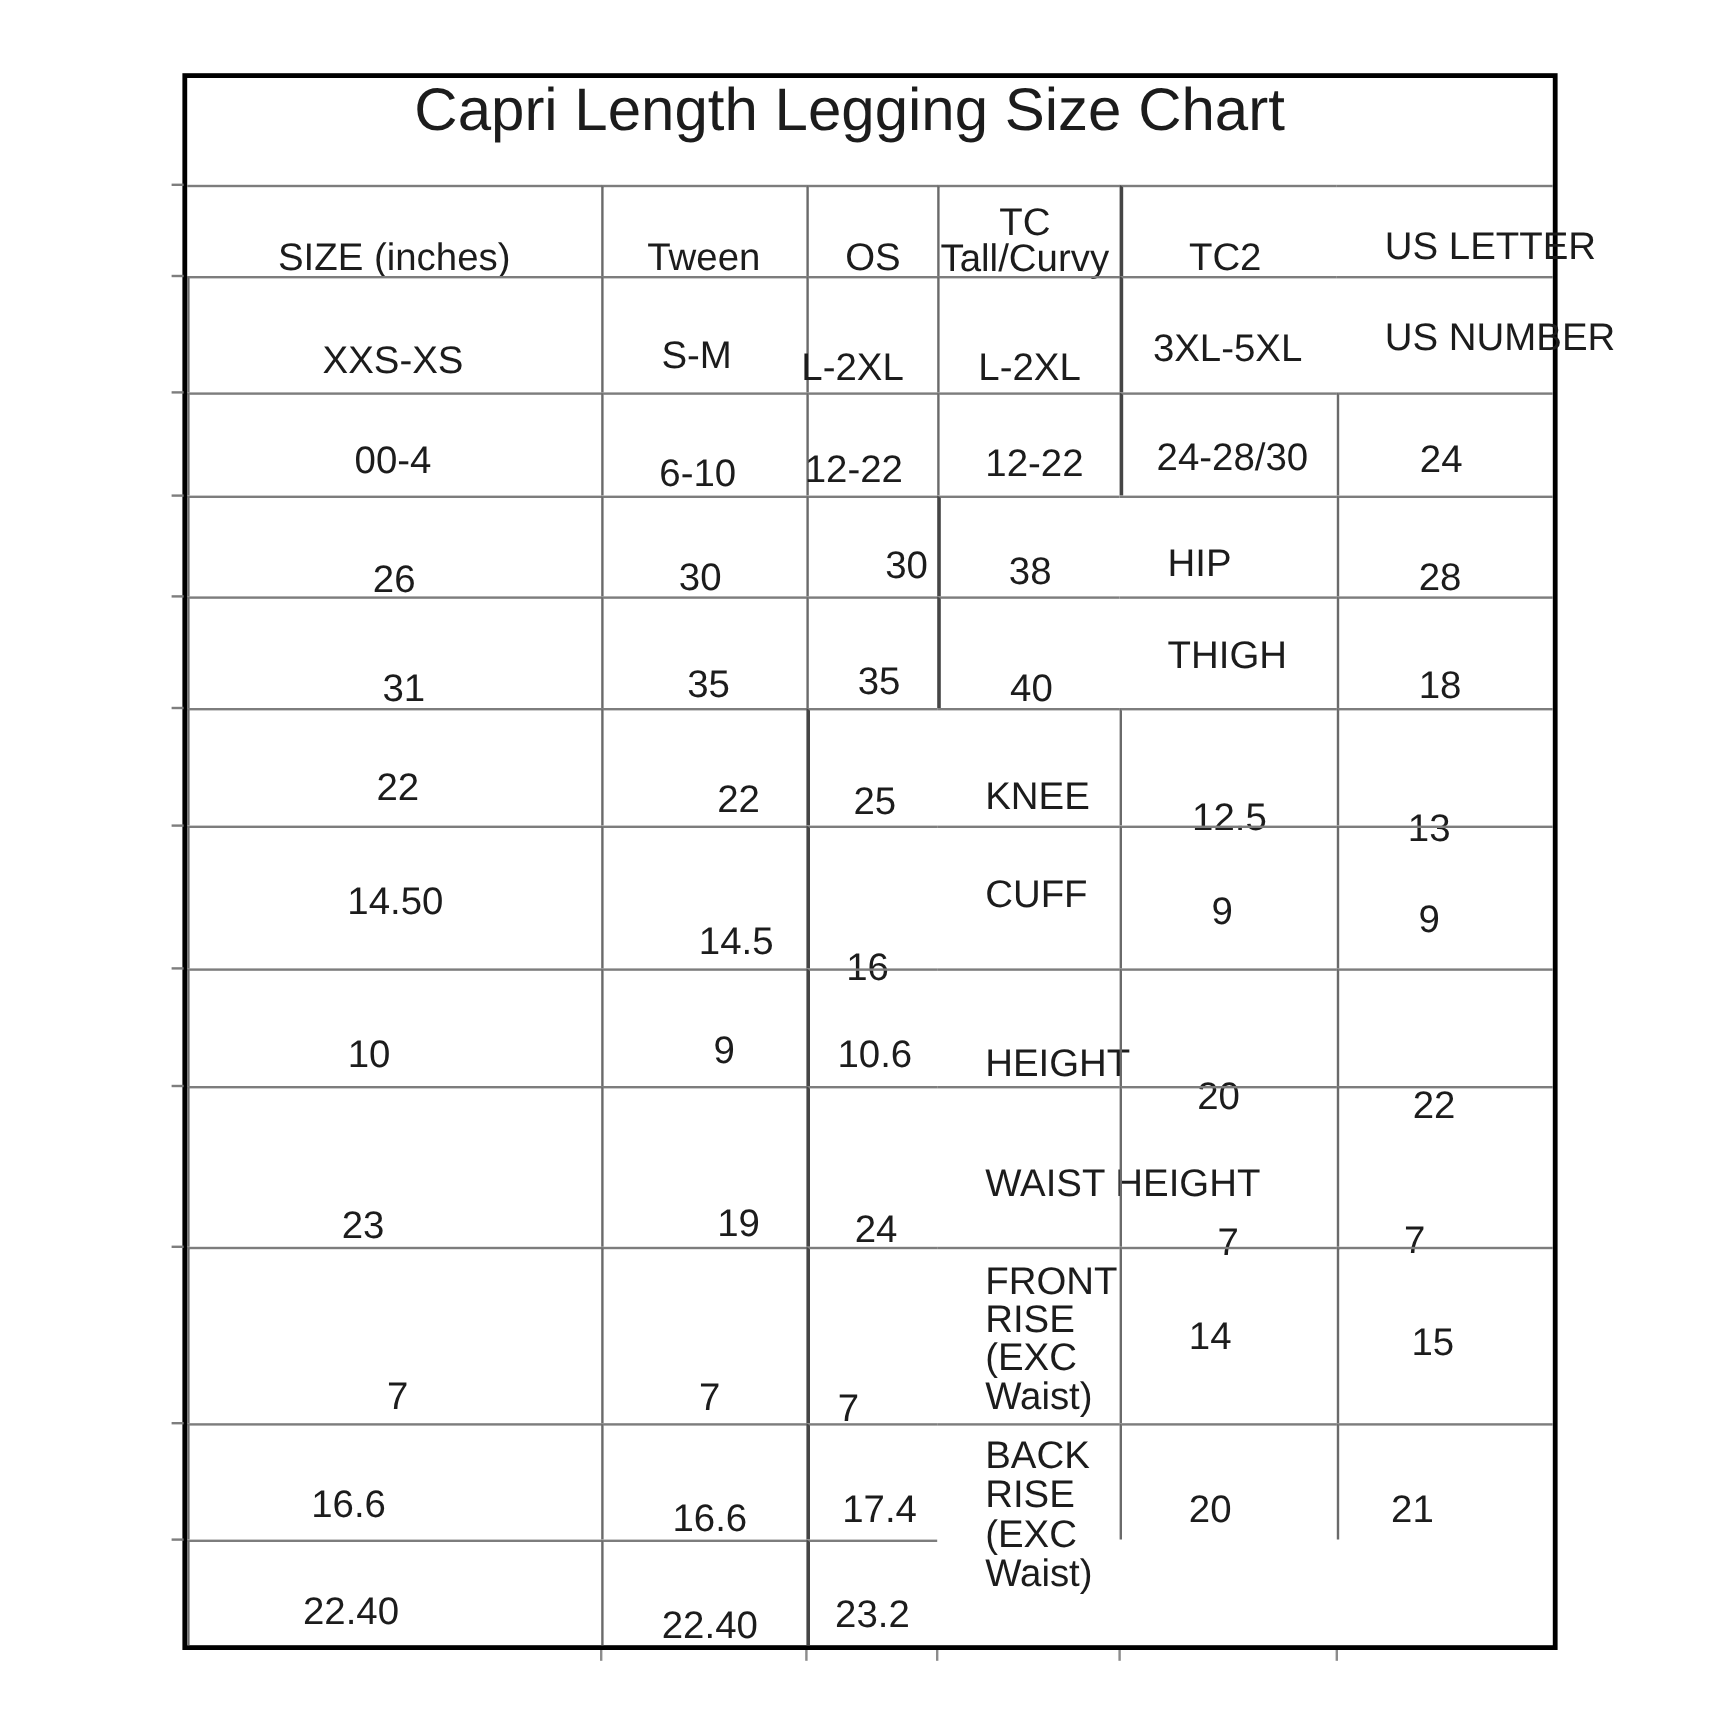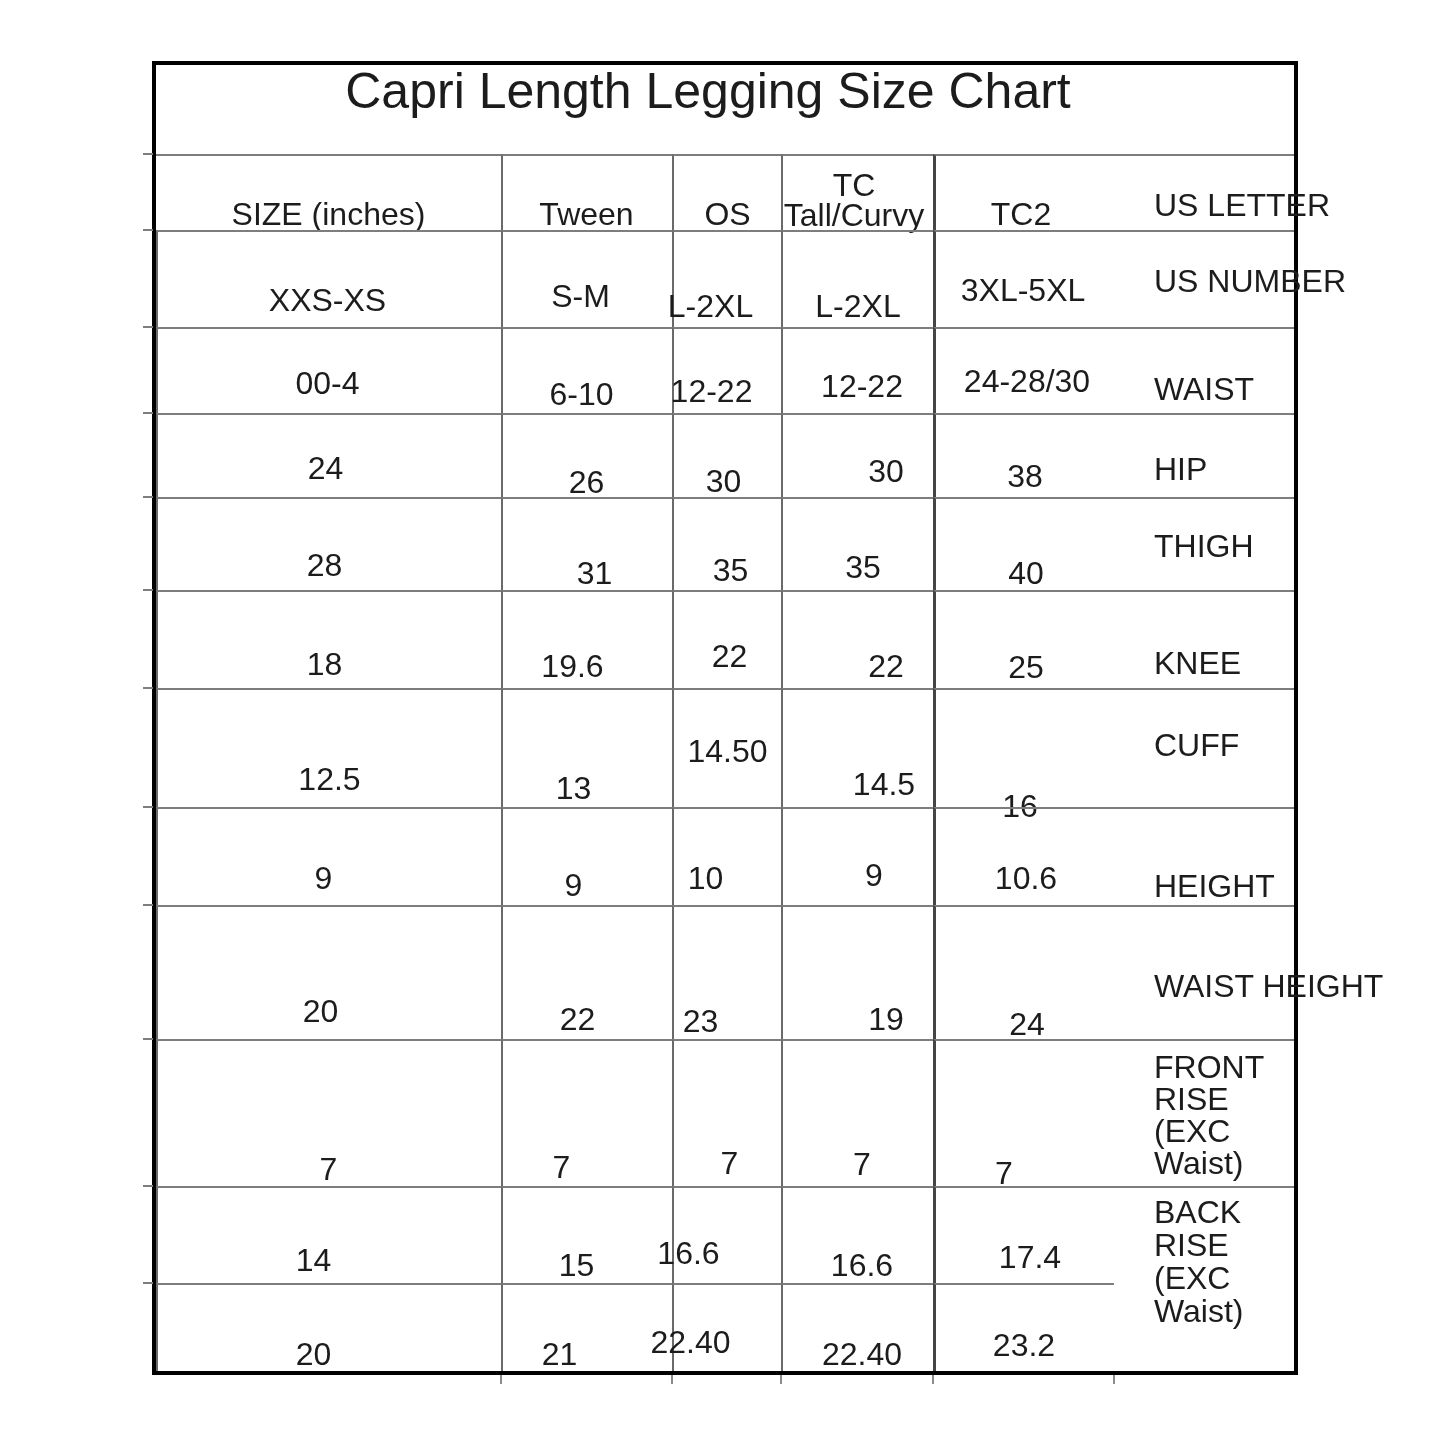--- a/index.html
+++ b/index.html
@@ -85,23 +85,20 @@
     <div class="c bt bl">
         <span class="val" style="margin-top:46px;left:-16px">12-22</span>
       </div>
     <div class="c bt bl">
         <span class="val" style="margin-top:41px;left:4px">12-22</span>
       </div>
     <div class="c bt bl2">
         <span class="val" style="margin-top:36px;left:2px">24-28/30</span>
       </div>
 
-    <div class="c bt lab">
-        <span class="val" style="margin-top:44px">WAIST</span>
-      </div>
     <div class="c bt bl">
         <span class="val" style="margin-top:37px;left:-4px">24</span>
       </div>
     <div class="c bt bl">
         <span class="val" style="margin-top:51px;left:-1px">26</span>
       </div>
     <div class="c bt bl">
         <span class="val" style="margin-top:50px;left:-4px">30</span>
       </div>
     <div class="c bt bl">
@@ -128,23 +125,20 @@
       </div>
     <div class="c bt bl2">
         <span class="val" style="margin-top:58px;left:1px">40</span>
       </div>
 
     <div class="c bt lab">
         <span class="val" style="margin-top:31px">THIGH</span>
       </div>
     <div class="c bt bl">
         <span class="val" style="margin-top:56px;left:-5px">18</span>
-      </div>
-    <div class="c bt bl">
-        <span class="val" style="margin-top:58px;left:-15px">19.6</span>
       </div>
     <div class="c bt bl">
         <span class="val" style="margin-top:48px;left:2px">22</span>
       </div>
     <div class="c bt bl">
         <span class="val" style="margin-top:58px;left:28px">22</span>
       </div>
     <div class="c bt bl2">
         <span class="val" style="margin-top:59px;left:1px">25</span>
       </div>

